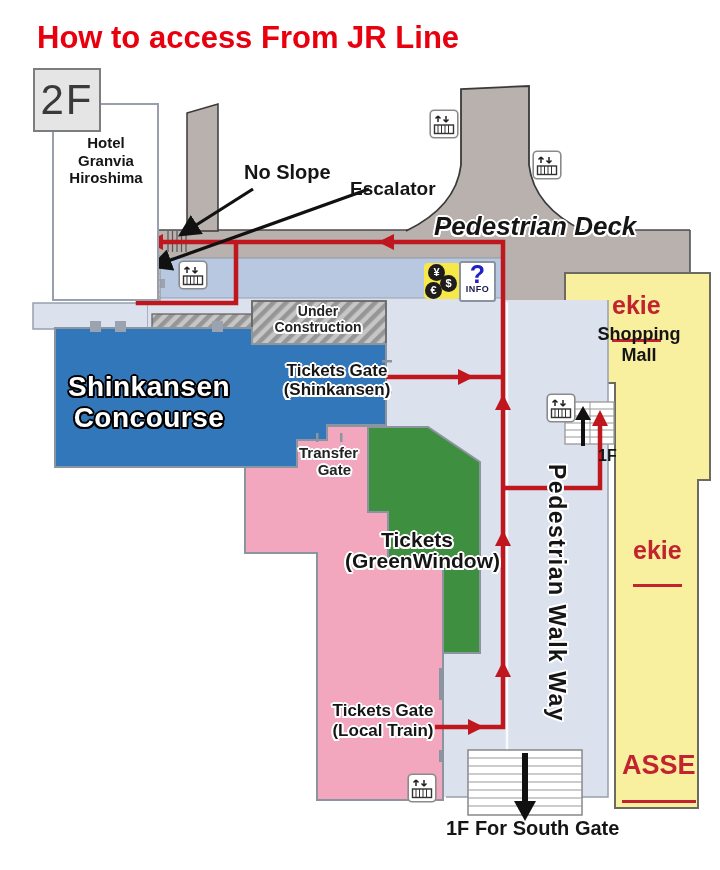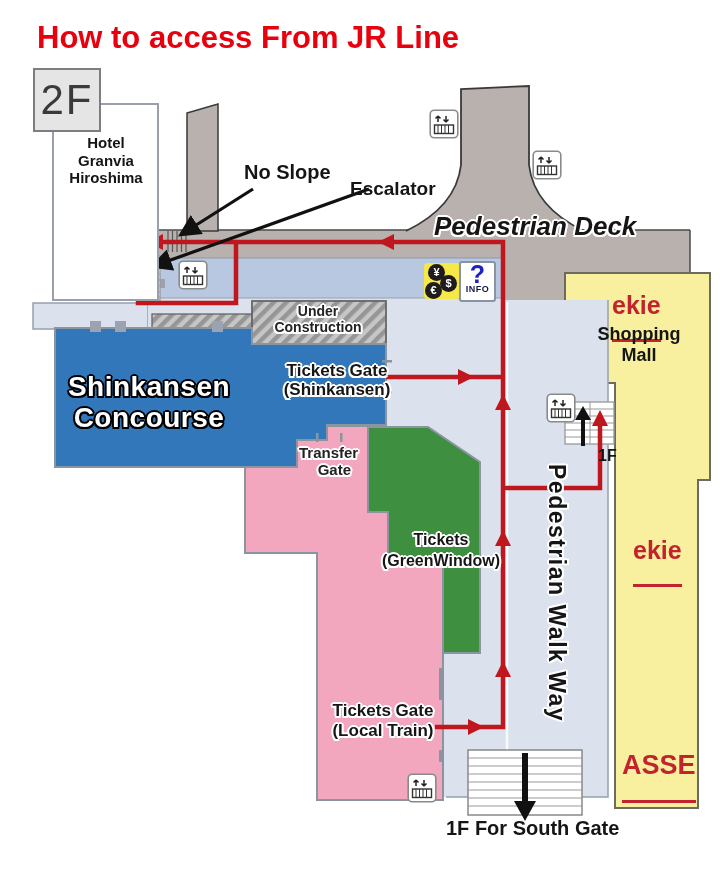--- a/index.html
+++ b/index.html
@@ -220,21 +220,21 @@
     <div>Tickets Gate</div>
     <div>(Shinkansen)</div>
   </div>
 
   <div class="lbl ctr ow" style="left:299px;top:445px;width:52px;font-size:15px;line-height:16.5px;color:#222;text-align:right;">
     <div>Transfer</div>
     <div>Gate</div>
   </div>
 
 
-  <div class="lbl ctr ow" style="left:369px;top:529px;width:144px;font-size:16px;line-height:21px;">
+  <div class="lbl ctr ow" style="left:345px;top:529px;width:144px;font-size:21px;line-height:21px;">
     <div>Tickets</div>
     <div>(GreenWindow)</div>
   </div>
 
   <div class="lbl ctr ow" style="left:316px;top:701px;width:134px;font-size:17px;line-height:19.5px;">
     <div>Tickets Gate</div>
     <div>(Local Train)</div>
   </div>
 
   <div class="lbl ow" id="walkway-label" style="left:569px;top:464px;font-size:23px;">Pedestrian Walk Way</div>

